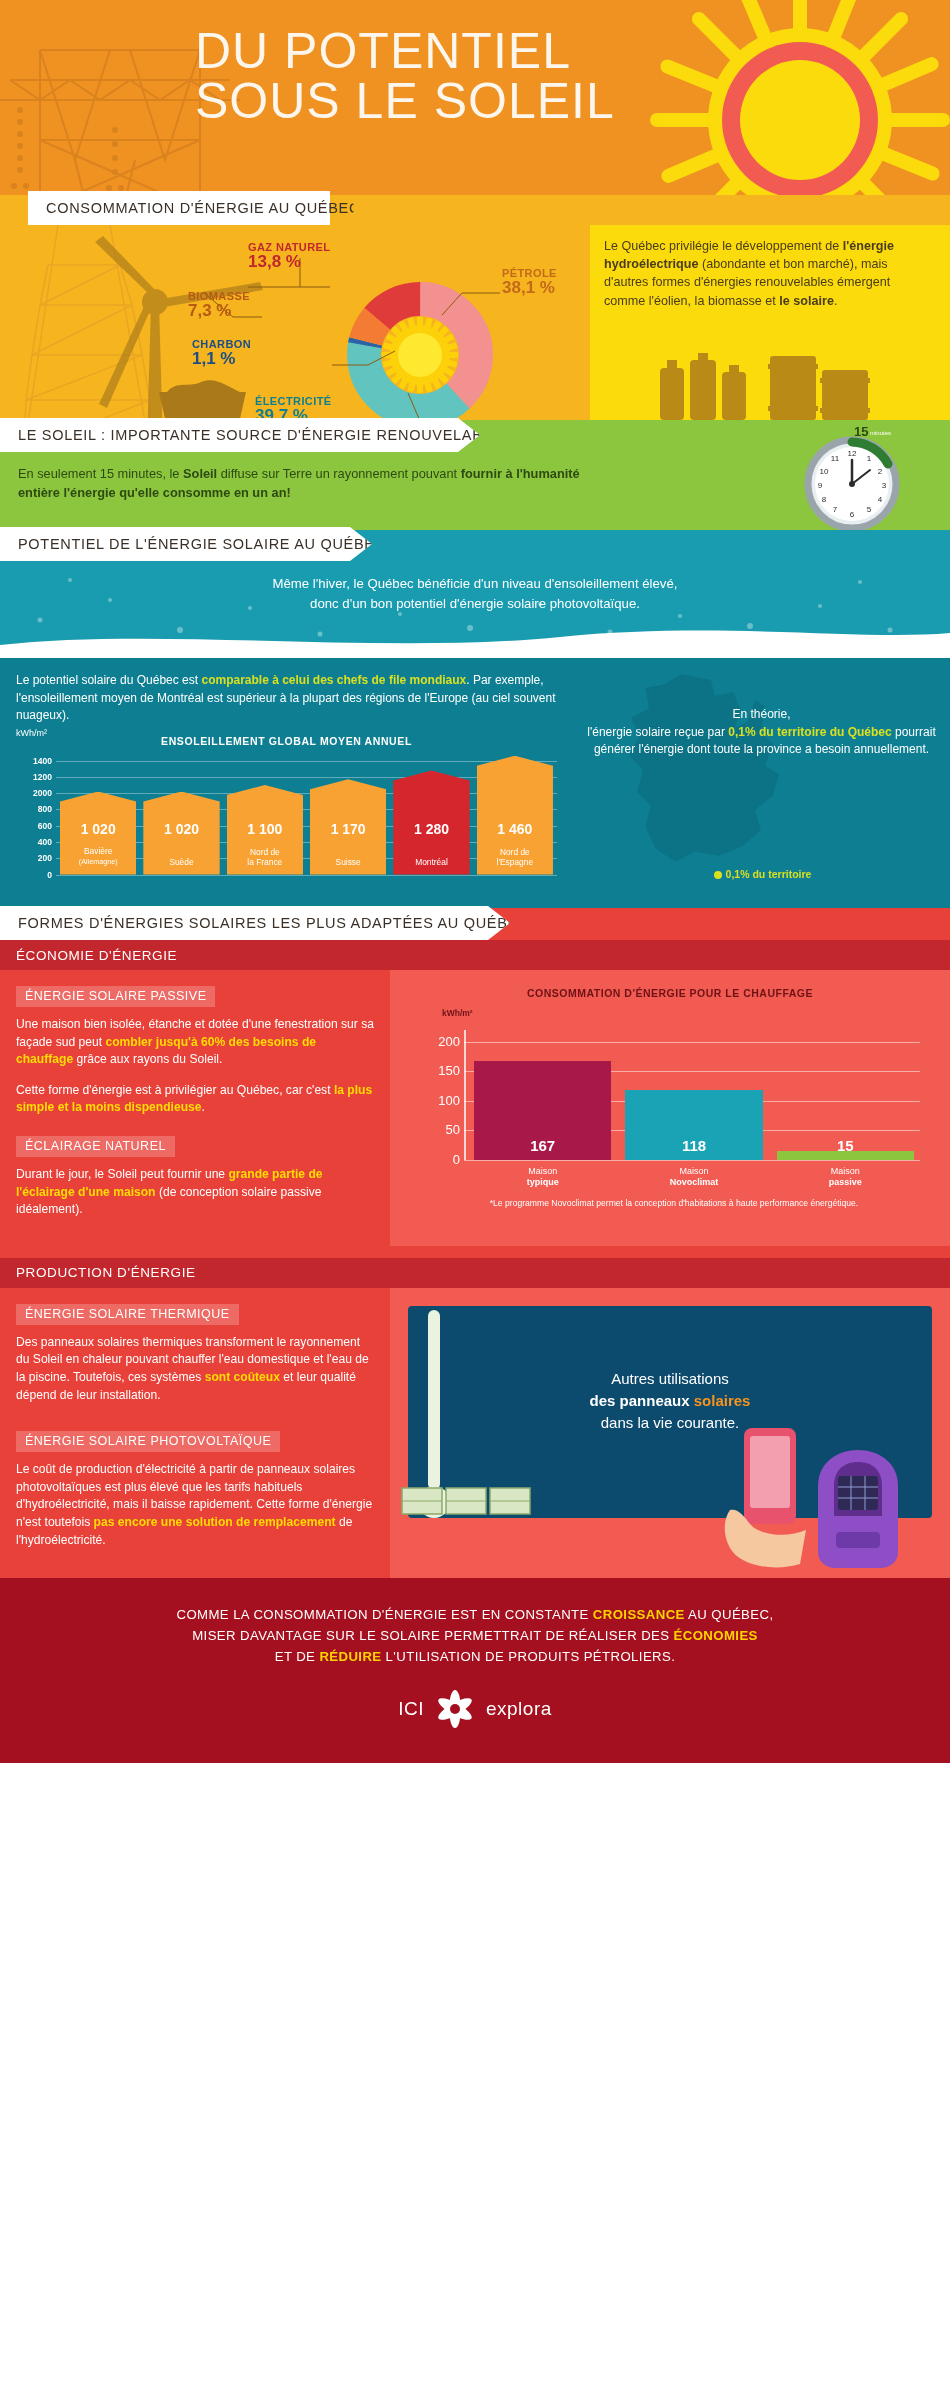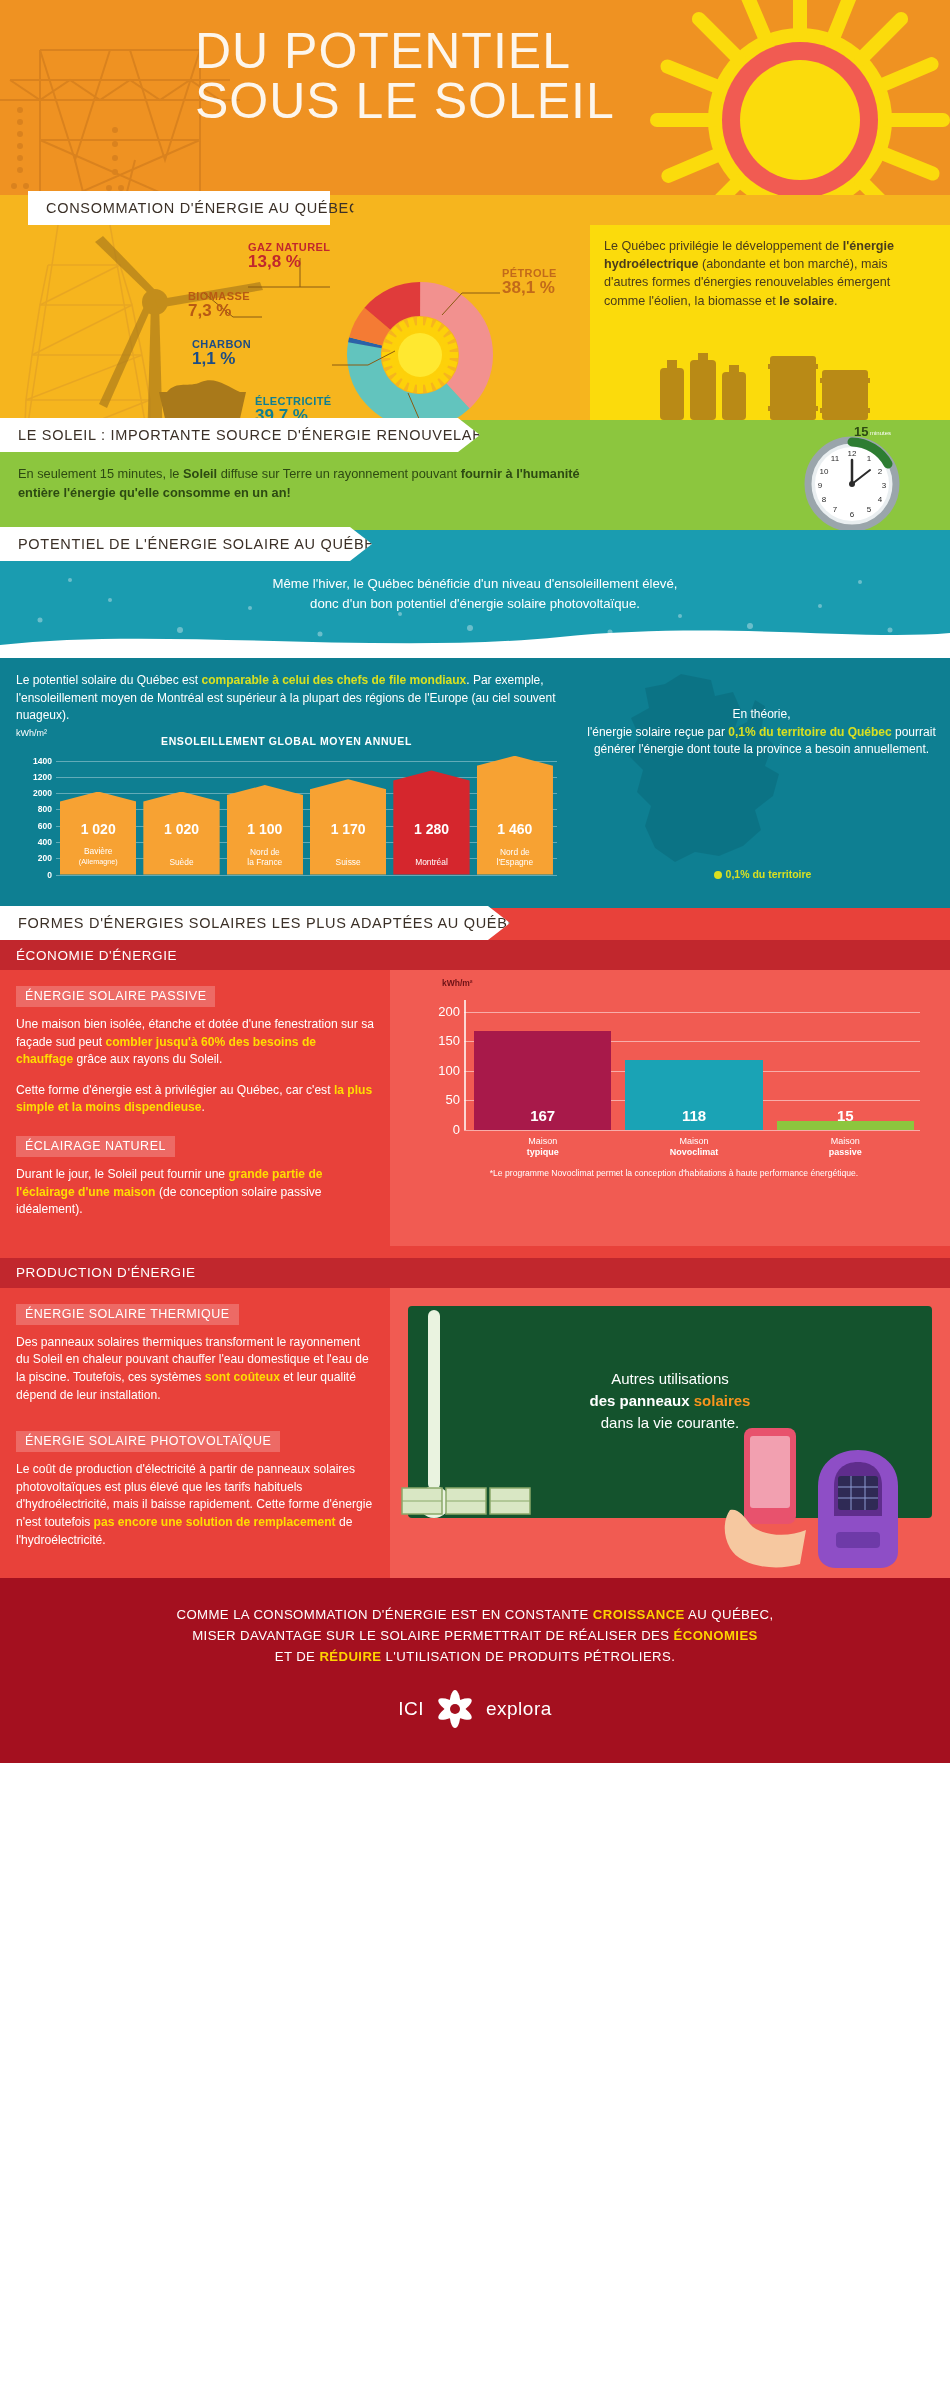--- a/index.html
+++ b/index.html
@@ -117,21 +117,21 @@
   .c2-bar .fill { width:100%; }
   .c2-bar .num { position:absolute; left:-4px; right:-4px; bottom:6px; text-align:center;
                  color:#fff; font-size:15px; font-weight:bold; }
   .c2-cats { display:flex; gap:14px; margin:6px 36px 0 84px; }
   .c2-cats div { flex:1; text-align:center; color:#fff; font-size:9px; line-height:11px; }
   .c2-cats b { font-weight:bold; display:block; }
   .foot-note { color:#fff; font-size:8.6px; line-height:11px; text-align:center;
                margin:10px 26px 0 34px; }
 
   .green-panel { position:absolute; left:18px; top:18px; right:18px; bottom:60px;
-                 background:#14532d; border-radius:4px; }
+                 background:#0c4a6e; border-radius:4px; }
   .green-panel .txt { position:absolute; left:0; right:0; top:62px; text-align:center;
                       color:#fff; font-size:15px; line-height:22px; }
   .green-panel .txt b { font-weight:bold; }
   .green-panel .txt .o { color:#f7941e; font-weight:bold; }
 
   
   .footer { background:#a4101f; height:185px; position:relative; }
   .footer .f-txt { padding:26px 40px 0; text-align:center; color:#fff;
                    font-size:13.2px; line-height:21px; letter-spacing:.4px; }
   .footer .f-txt b { color:#ffd400; font-weight:bold; }
@@ -530,20 +530,21 @@
         <p>
           <span>Cette forme d'énergie est à privilégier au Québec, car c'est </span><b>la plus simple et la moins dispendieuse</b><span>.</span>
         </p>
         <div class="tag" style="margin-top:6px;">ÉCLAIRAGE NATUREL</div>
         <p>
           <span>Durant le jour, le Soleil peut fournir une </span><b>grande partie de l'éclairage d'une maison</b><span> (de conception solaire passive idéalement).</span>
         </p>
       </div>
 
       <div class="red-right">
+        <div class="chart2-title">CONSOMMATION D'ÉNERGIE POUR LE CHAUFFAGE</div>
         <div style="position:relative;margin:8px 0 0 52px;font-size:8.5px;color:#6e1216;font-weight:bold;">kWh/m²</div>
         <div class="chart2">
           <div class="c2-axis"></div>
           <div id="c2-grid">
               <div class="c2-gl" style="top: 130px;"></div>
               <div class="c2-yl" style="top: 130px;">0</div>
               <div class="c2-gl" style="top: 100.455px;"></div>
               <div class="c2-yl" style="top: 100.455px;">50</div>
               <div class="c2-gl" style="top: 70.9091px;"></div>
               <div class="c2-yl" style="top: 70.9091px;">100</div>

